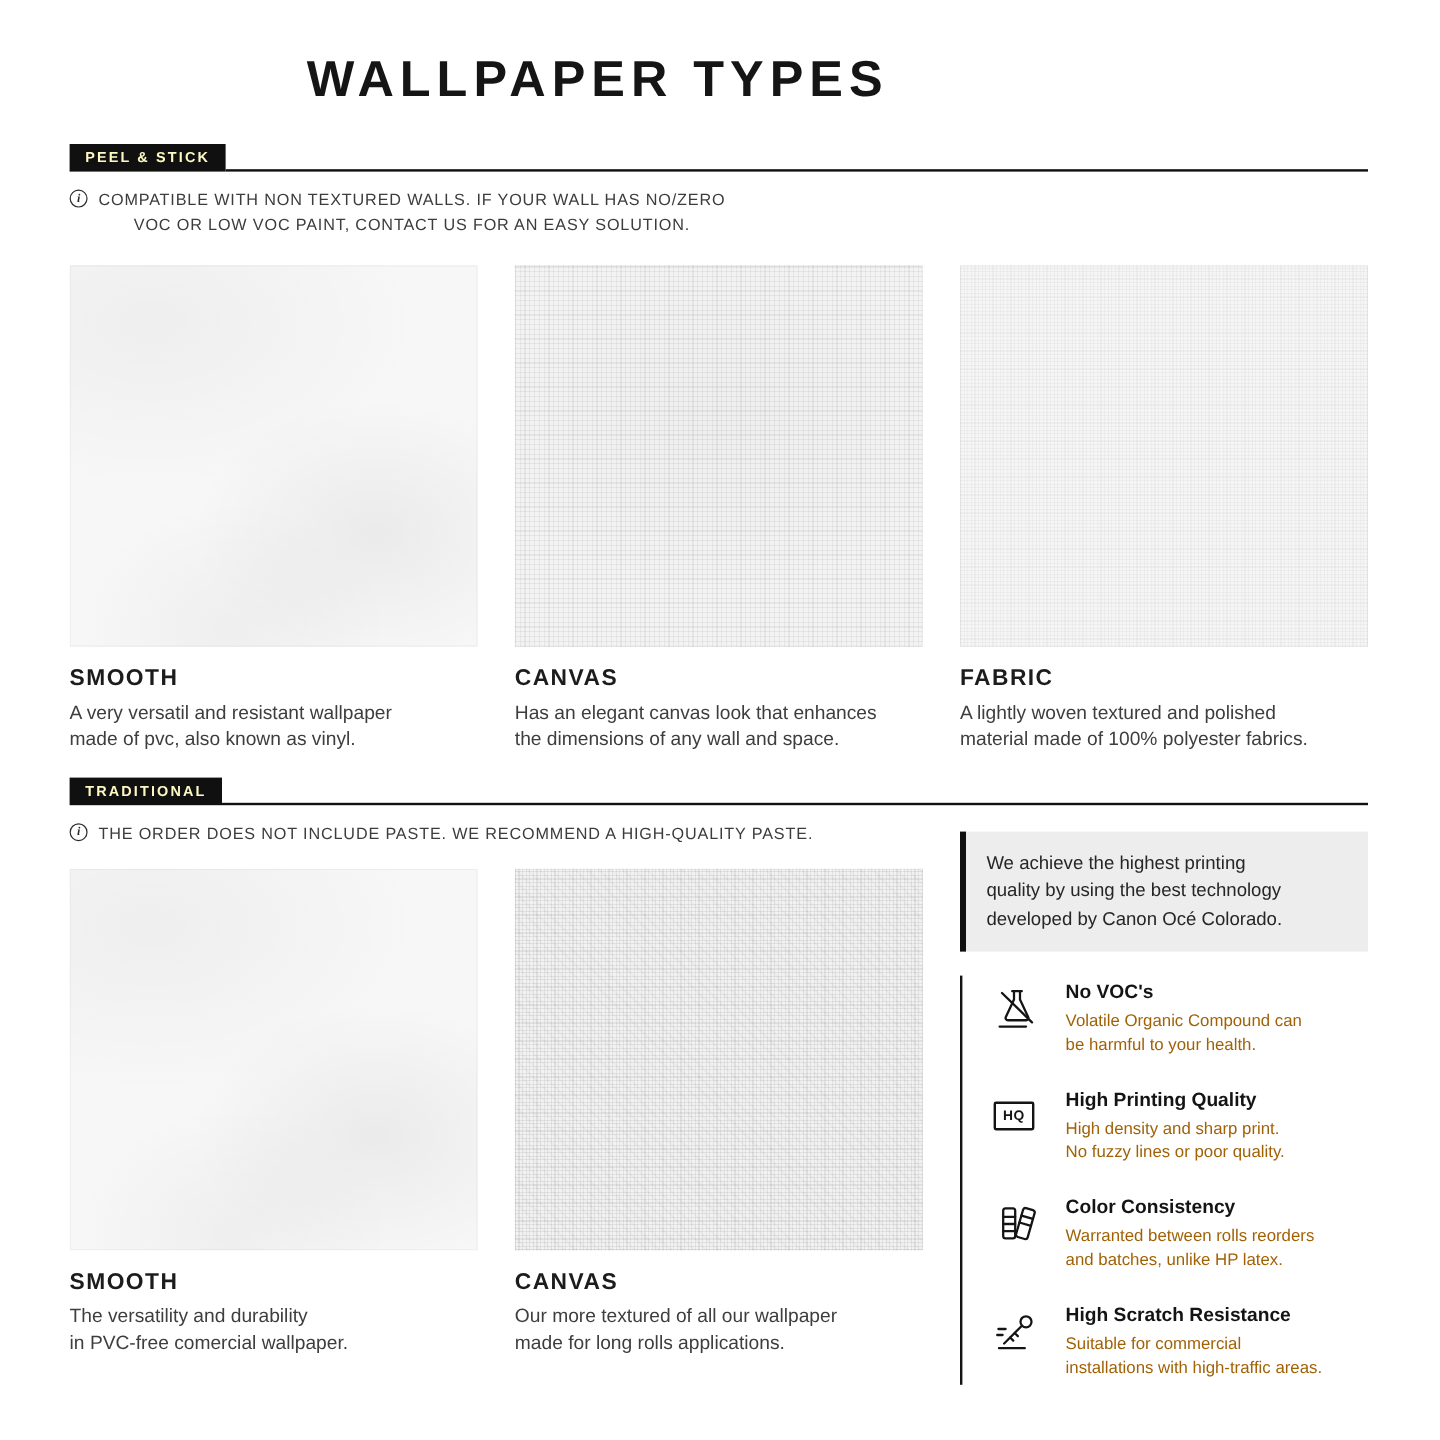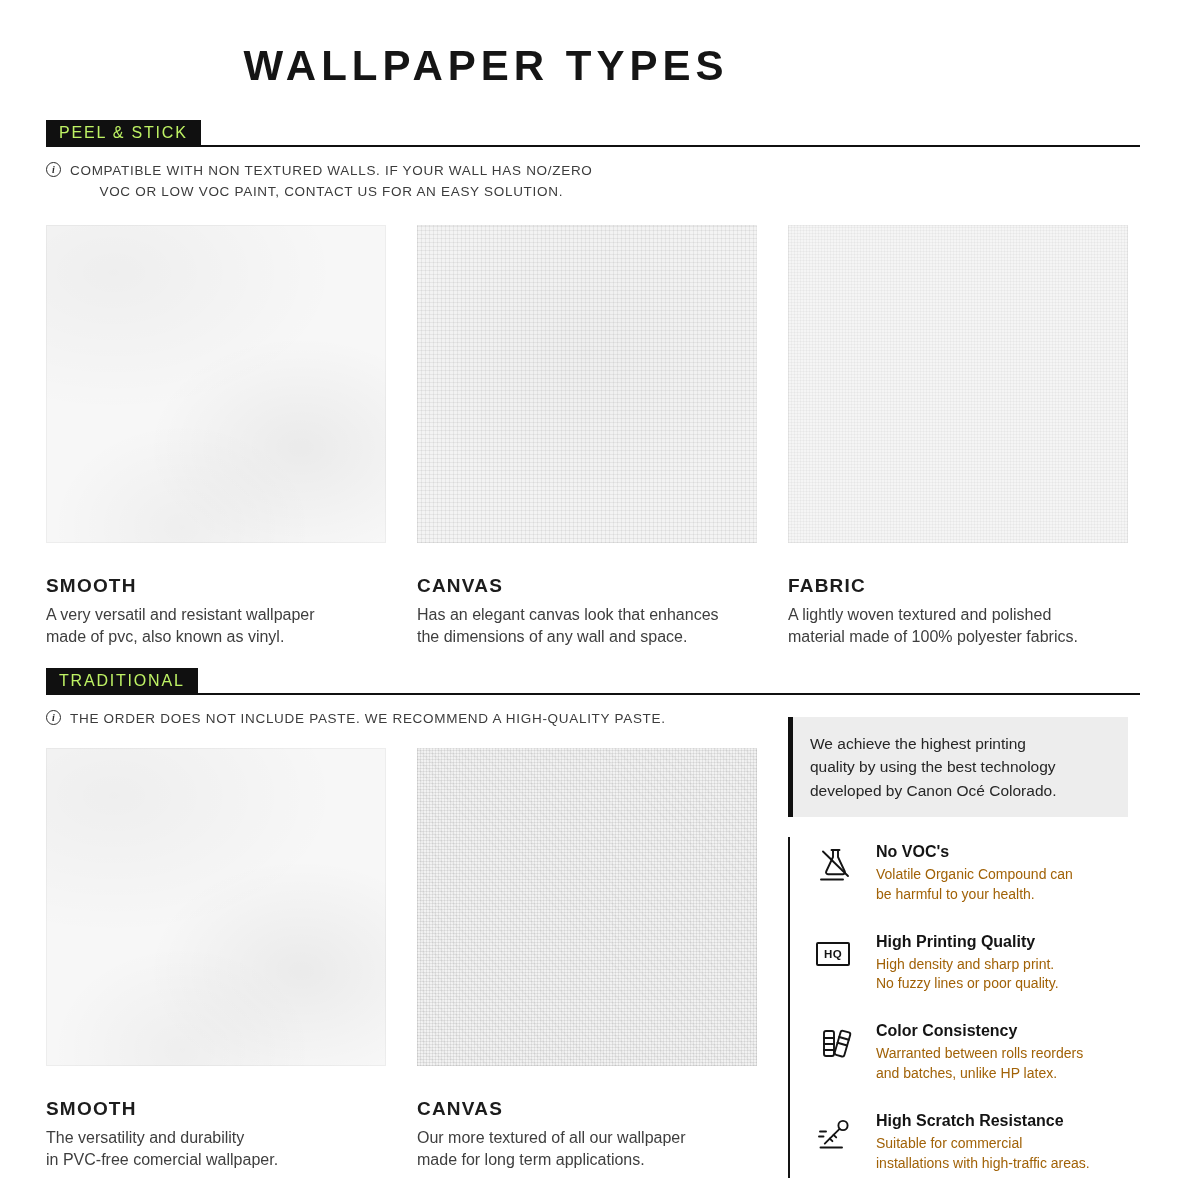--- a/index.html
+++ b/index.html
@@ -3,38 +3,38 @@
 <meta charset="utf-8">
 <style>
   * { box-sizing: border-box; margin: 0; padding: 0; }
   html, body { background: #ffffff; }
   body {
     width: 1200px; height: 1200px;
     font-family: "Liberation Sans", sans-serif;
     color: #1a1a1a;
     overflow: hidden;
   }
-  .page { padding: 42px 60px 0 46px; }
+  .page { padding: 42px 60px 0 58px; }
 
   .title {
     width: 880px;
     text-align: center;
     font-size: 42px;
     font-weight: 700;
     letter-spacing: 5px;
     color: #151515;
     margin-bottom: 30px;
   }
 
   .section-head { display: flex; align-items: stretch; }
   .badge {
     background: #101010;
-    color: #bef264;
-    font-size: 16px;
-    font-weight: 400;
+    color: #fef9c3;
+    font-size: 12px;
+    font-weight: 700;
     letter-spacing: 1.8px;
     padding: 4px 13px 5px 13px;
     white-space: nowrap;
   }
   .head-line { flex: 1; align-self: flex-end; height: 2px; background: #101010; }
 
   .note { display: flex; gap: 9px; align-items: flex-start; margin-top: 14px; }
   .info-icon {
     flex: none;
     width: 15px; height: 15px;
@@ -93,21 +93,21 @@
       #f5f5f5;
   }
   .texture-canvas-rough {
     background:
       repeating-linear-gradient(0deg, rgba(0,0,0,0.065) 0 1px, transparent 1px 3px),
       repeating-linear-gradient(90deg, rgba(0,0,0,0.065) 0 1px, transparent 1px 3px),
       repeating-linear-gradient(45deg, rgba(0,0,0,0.02) 0 2px, transparent 2px 7px),
       #f2f2f2;
   }
   .swatch-name {
-    margin-top: 32px;
+    margin-top: 16px;
     font-size: 19px;
     font-weight: 700;
     letter-spacing: 1.2px;
     color: #1c1c1c;
   }
   .swatch-desc {
     margin-top: 7px;
     font-size: 16px;
     line-height: 1.38;
     color: #3e3e3e;
@@ -218,21 +218,21 @@
           <div class="card">
             <div class="swatch texture-smooth"></div>
             <div class="swatch-name">SMOOTH</div>
             <div class="swatch-desc">The versatility and durability
 in PVC-free comercial wallpaper.</div>
           </div>
           <div class="card">
             <div class="swatch texture-canvas-rough"></div>
             <div class="swatch-name">CANVAS</div>
             <div class="swatch-desc">Our more textured of all our wallpaper
-made for long term applications.</div>
+made for long rolls applications.</div>
           </div>
         </div>
       </div>
 
       <div class="bottom-right">
         <div class="quote">
           <p>We achieve the highest printing
 quality by using the best technology
 developed by Canon Océ Colorado.</p>
         </div>

